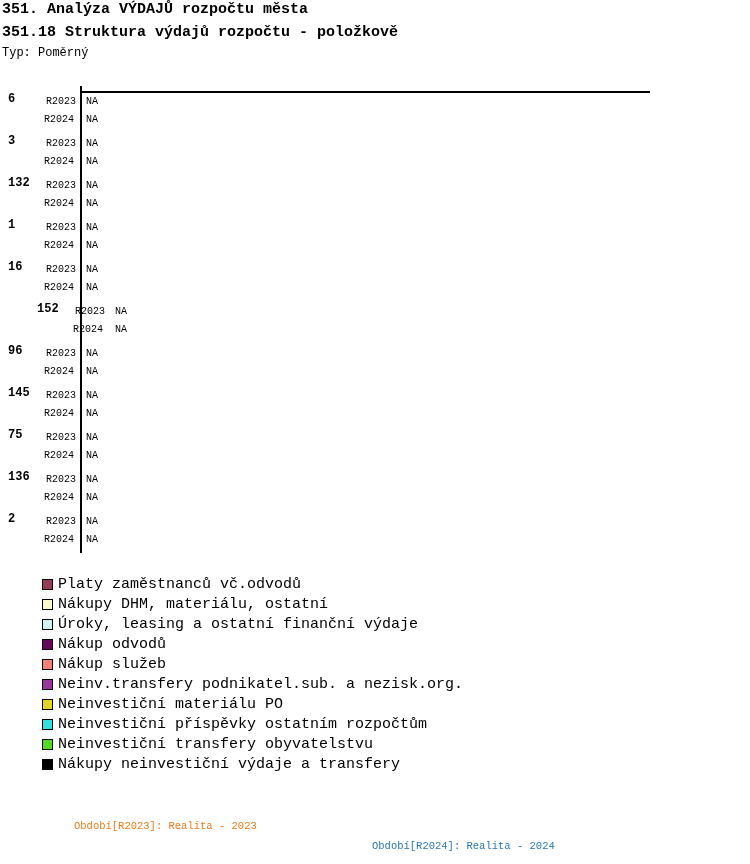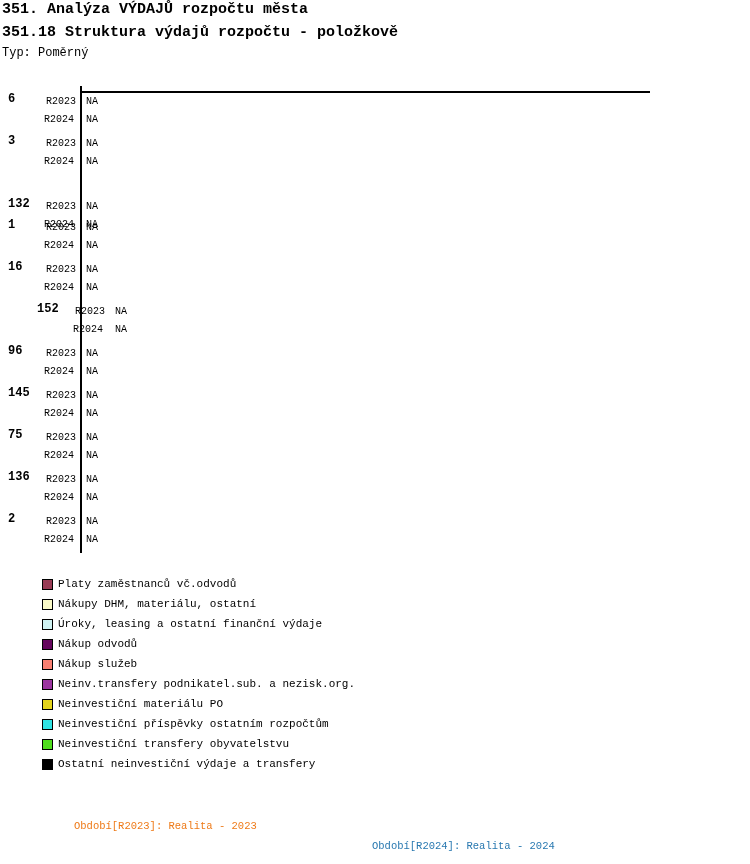--- a/index.html
+++ b/index.html
@@ -23,34 +23,34 @@
   #x-axis { left: 80px; top: 91px; width: 607px; height: 2px; background: #000; }
 
   
   .group { position: absolute; left: 0; width: 750px; height: 36px; }
   .group > span { position: absolute; font-size: 10px; line-height: 13px; }
   .gnum  { left: 8px;  top: -2px; font-size: 12px !important; font-weight: bold; }
   .p1    { left: 46px; top: 0; }
   .v1    { left: 86px; top: 0; }
   .p2    { left: 44px; top: 18px; }
   .v2    { left: 86px; top: 18px; }
-  .g0 { top: 95px; }  .g1 { top: 137px; } .g2  { top: 179px; margin-top: 21px; } .g3 { top: 221px; }
+  .g0 { top: 95px; }  .g1 { top: 137px; } .g2  { top: 179px; } .g3 { top: 221px; }
   .g4 { top: 263px; } .g5 { top: 305px; margin-left: 29px; } .g6  { top: 347px; text-align: center; } .g7 { top: 389px; }
   .g8 { top: 431px; } .g9 { top: 473px; } .g10 { top: 515px; }
 
   
   #legend { position: absolute; left: 42px; top: 574px; }
   .legend-item { height: 20px; display: flex; align-items: center; }
   .swatch {
     width: 9px; height: 9px;
     border: 1px solid #000;
     margin-right: 5px;
     flex: 0 0 auto;
   }
-  .legend-label { font-size: 11px; line-height: 13px; }
+  .legend-label { font-size: 15px; line-height: 13px; }
 
   
   .caption { top: 820px; font-size: 10.5px; }
   #caption-1 { left: 74px; }
   #caption-2 { left: 372px; margin-top: 20px; }
 </style>
 </head>
 <body>
 
 <div id="canvas">
@@ -172,20 +172,20 @@
     <div class="legend-item">
       <span class="swatch" style="background-color: rgb(48, 227, 227);"></span>
       <span class="legend-label">Neinvestiční příspěvky ostatním rozpočtům</span>
     </div>
     <div class="legend-item">
       <span class="swatch" style="background-color: rgb(79, 222, 30);"></span>
       <span class="legend-label">Neinvestiční transfery obyvatelstvu</span>
     </div>
     <div class="legend-item">
       <span class="swatch" style="background-color: rgb(0, 0, 0);"></span>
-      <span class="legend-label">Ostatní neinvestiční výdaje a transfery</span>
+      <span class="legend-label">Nákupy neinvestiční výdaje a transfery</span>
     </div>
   </div>
 
   <div id="caption-1" class="abs caption" style="color: rgb(238, 122, 24);">Období[R2023]: Realita - 2023</div>
   <div id="caption-2" class="abs caption" style="color: rgb(40, 120, 176);">Období[R2024]: Realita - 2024</div>
 
 </div>
 
 </body></html>

